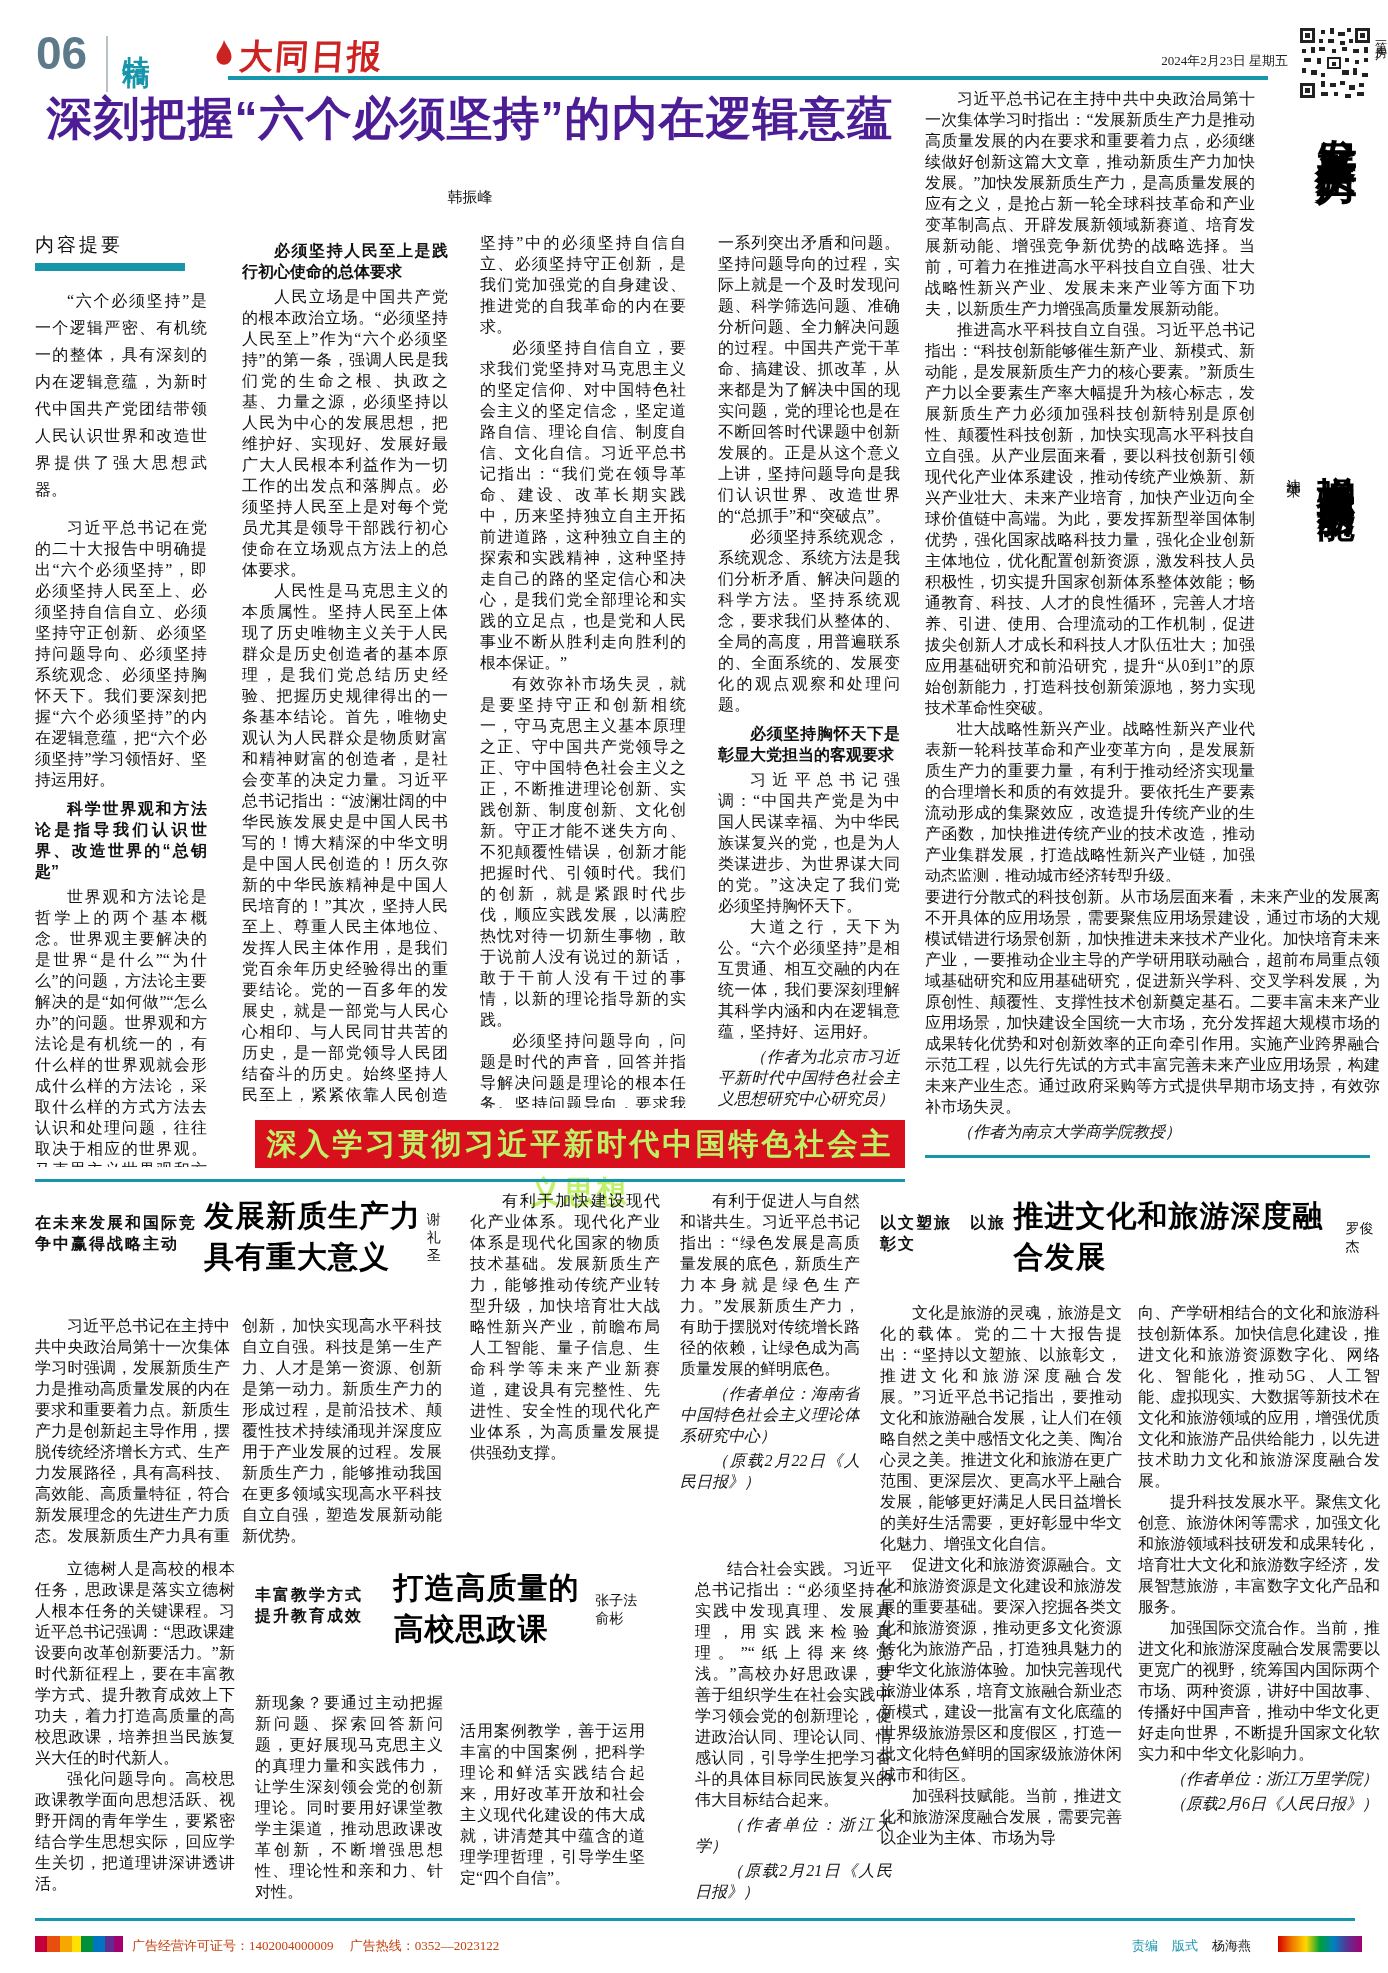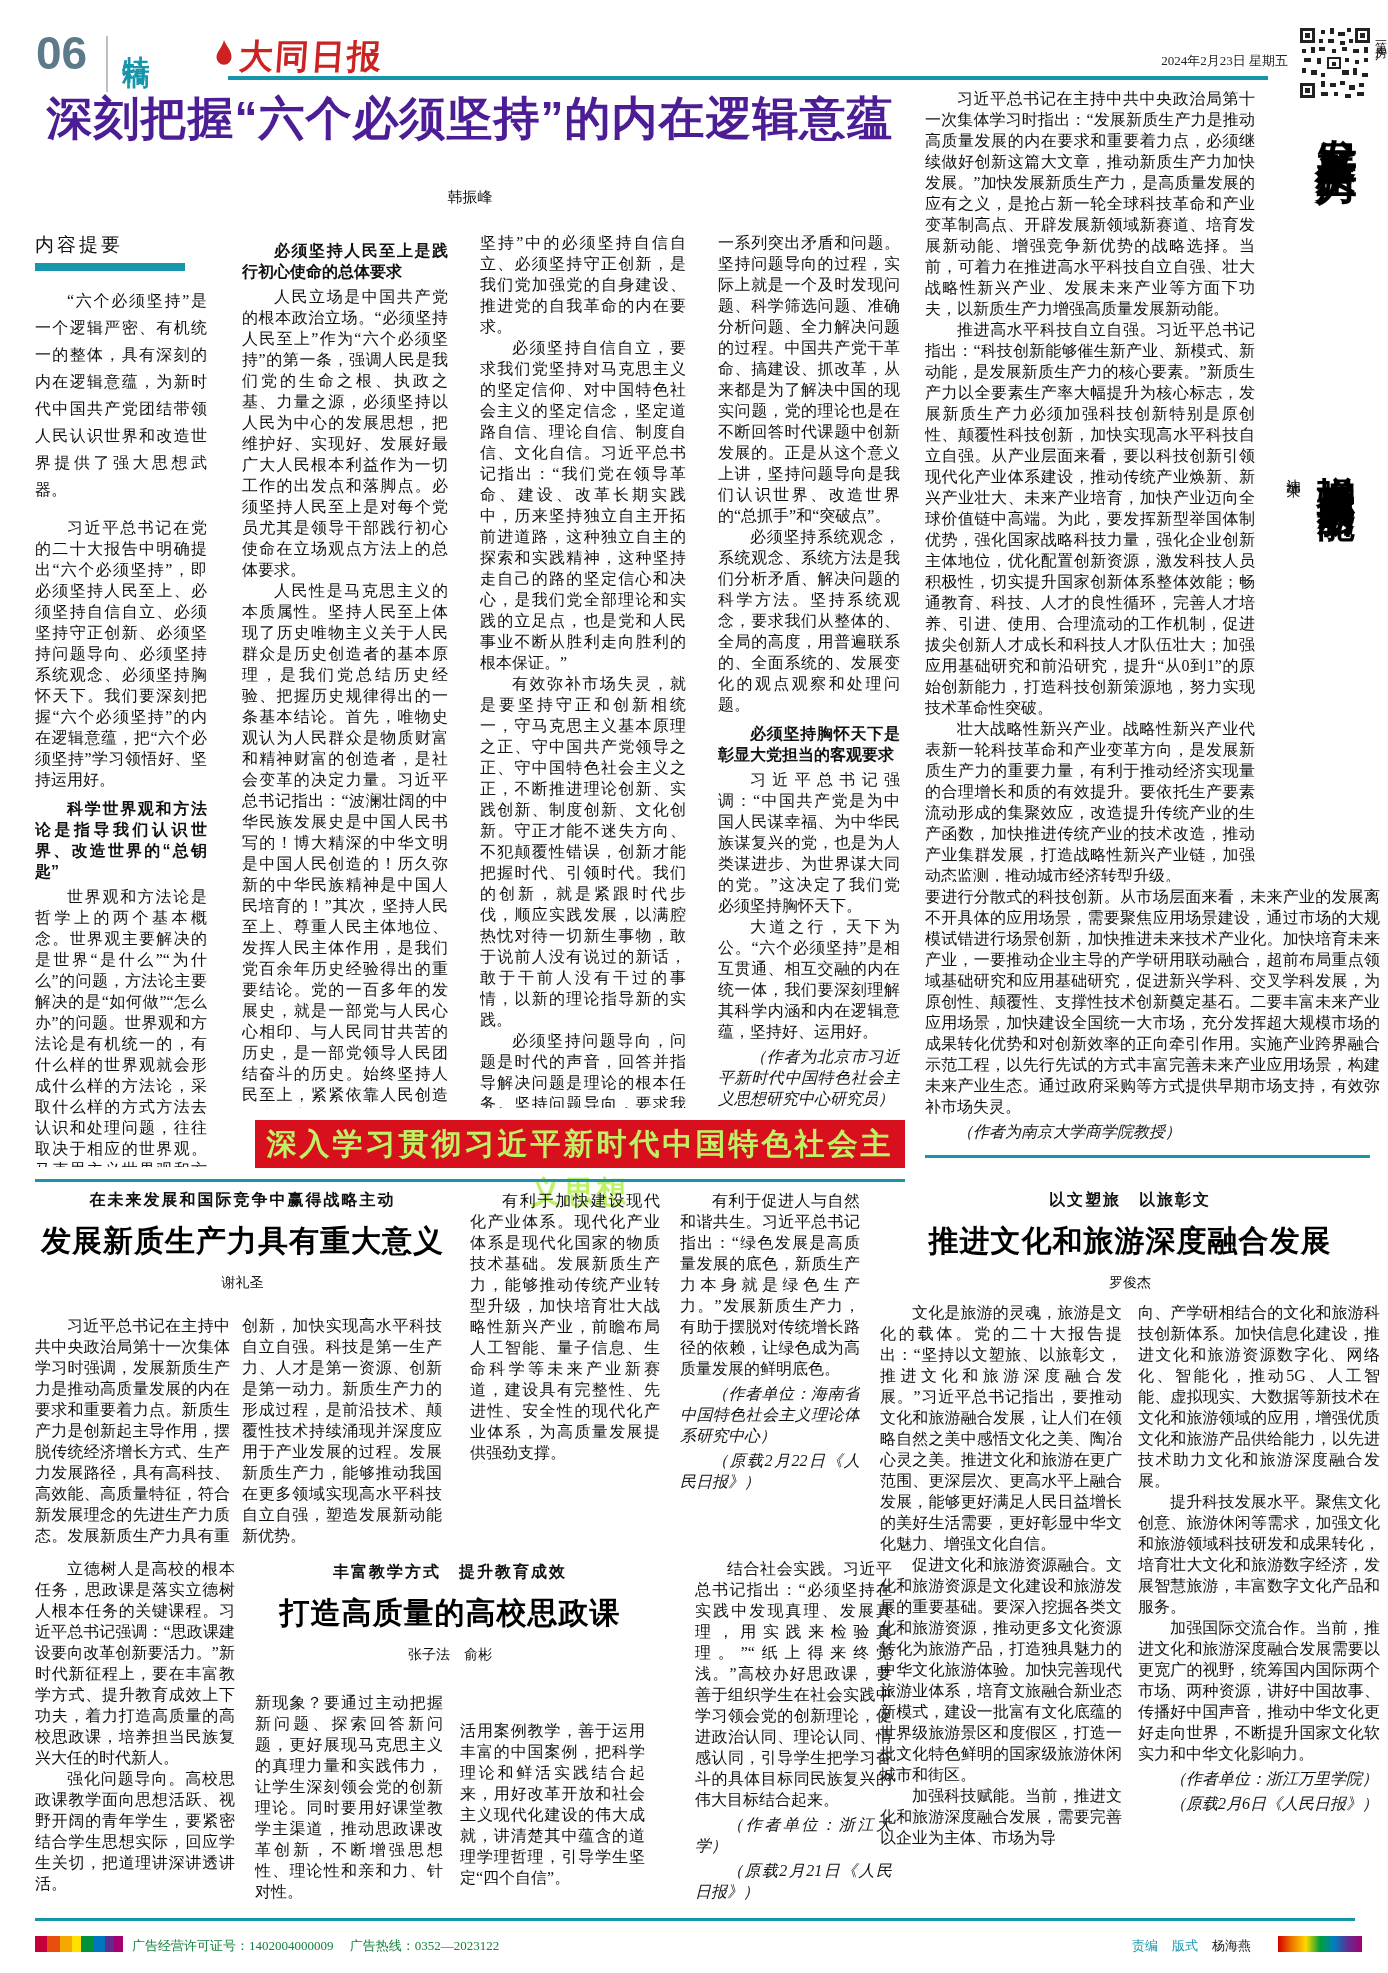--- a/index.html
+++ b/index.html
@@ -41,21 +41,21 @@
   .vt2{left:1310px;top:446px;font-size:38px;letter-spacing:3px;}
   .vt-byline{left:1284px;top:468px;writing-mode:vertical-rl;text-orientation:upright;font-size:14px;letter-spacing:2px;}
   .rule{background:#1795ab;height:3px;}
   .rule-right{left:925px;top:1155px;width:445px;}
   .rule-left{left:35px;top:1179px;width:870px;}
   
   .banner{left:255px;top:1120px;width:650px;height:48px;background:#d8101e;color:#bef264;
       font-size:30px;font-weight:bold;letter-spacing:3px;text-align:center;line-height:48px;
       font-family:"Liberation Sans",sans-serif;}
   
-  .art-header{display:flex;flex-direction:column;align-items:center;justify-content:flex-start;}
+  .art-header{display:flex;flex-direction:row;align-items:center;justify-content:flex-start;}
   .kicker{font-size:16px;font-weight:bold;letter-spacing:2px;margin-top:4px;}
   .sub-headline{font-size:30px;font-weight:bold;letter-spacing:1px;margin-top:10px;color:#000;}
   .sub-byline{font-size:14px;margin-top:12px;}
   .ha{left:35px;top:1186px;width:415px;}
   .a3{left:470px;top:1190px;width:190px;height:354px;}
   .a4{left:680px;top:1190px;width:180px;height:354px;}
   .a1{left:35px;top:1315px;width:195px;height:230px;}
   .a2{left:242px;top:1315px;width:200px;height:230px;}
   .hb{left:255px;top:1558px;width:390px;}
   .b1{left:35px;top:1558px;width:200px;height:348px;}
@@ -64,21 +64,21 @@
   .b4{left:663px;top:1558px;width:197px;height:348px;margin-left:32px;}
   .hc{left:880px;top:1186px;width:500px;}
   .rc1{left:880px;top:1302px;width:242px;height:604px;}
   .rc2{left:1138px;top:1302px;width:242px;height:604px;}
   
   .foot-rule{left:35px;top:1918px;width:1320px;height:3px;background:#1795ab;}
   .rainbow-l{left:35px;top:1936px;width:88px;height:16px;
      background:linear-gradient(90deg,#c4003a 0 14%,#e84e0f 14% 28%,#f6a800 28% 42%,#ffe000 42% 52%,#00913a 52% 66%,#0075bf 66% 80%,#5f2d91 80% 90%,#a4006f 90% 100%);}
   .rainbow-r{left:1278px;top:1936px;width:84px;height:16px;
      background:linear-gradient(90deg,#d40000,#f07800,#ffd800,#00a039,#0080c0,#5f2d91,#a4006f);}
-  .foot-text{left:132px;top:1937px;font-size:13px;color:#15803d;}
+  .foot-text{left:132px;top:1937px;font-size:13px;color:#c2410c;}
   .foot-credit{left:1132px;top:1937px;font-size:13px;display:flex;gap:14px;}
   .teal-label{color:#1795ab;}
 </style>
 </head>
 <body>
 
 <div id="page">
 
   <div class="abs page-num">06</div>
   <div class="abs hdr-div"></div>

